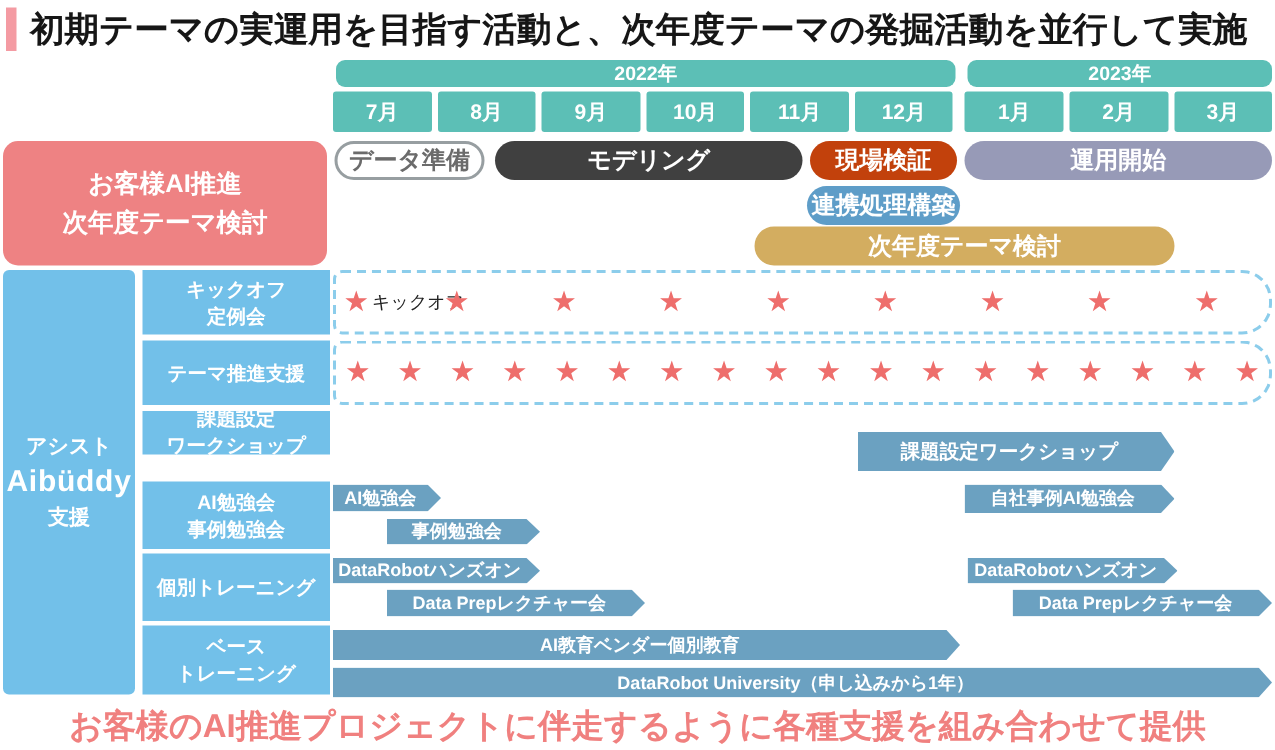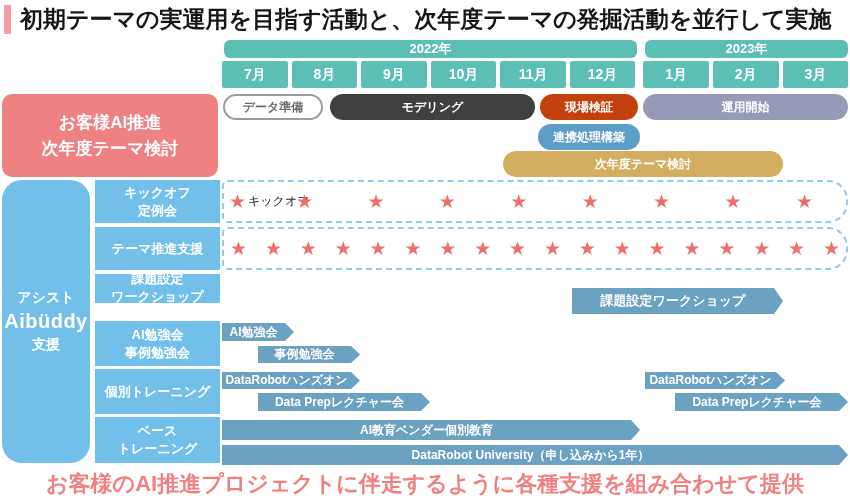--- a/index.html
+++ b/index.html
@@ -15,31 +15,31 @@
   .y2022{left:224px;width:413px;}
   .y2023{left:645px;width:203px;}
   .months{position:absolute;left:222px;top:61px;width:626px;height:27px;display:flex;gap:4px;}
   .month{flex:1;background:#5CBFB6;color:#fff;font-size:14px;font-weight:bold;
          display:flex;align-items:center;justify-content:center;border-radius:2px;}
   .month.yeargap{margin-left:4px;}
   
   .proj-box{position:absolute;left:2px;top:94px;width:216px;height:83px;background:#EE8283;
             border-radius:10px;color:#fff;font-weight:bold;font-size:17px;line-height:1.5;
             display:flex;flex-direction:column;align-items:center;justify-content:center;}
-  .pbar{position:absolute;height:26px;border-radius:13px;color:#fff;font-weight:bold;font-size:12px;
+  .pbar{position:absolute;height:26px;border-radius:13px;color:#fff;font-weight:bold;font-size:16px;
         display:flex;align-items:center;justify-content:center;box-sizing:border-box;white-space:nowrap;}
   .p-dataprep{left:223px;top:94px;width:100px;background:#fff;border:2px solid #979EA1;color:#6B6B6B;}
   .p-model{left:330px;top:94px;width:205px;background:#404040;}
   .p-verify{left:540px;top:94px;width:98px;background:#c2410c;}
   .p-operate{left:643px;top:94px;width:205px;background:#979AB7;}
   .p-integrate{left:538px;top:124px;width:102px;background:#5E9DC8;}
   .p-nextyear{left:503px;top:151px;width:280px;background:#D3AD60;}
   
   .sidebar{position:absolute;left:2px;top:180px;width:88px;height:283px;background:#72C0E9;
-           border-radius:20px;color:#fff;font-weight:bold;text-align:center;
+           border-radius:4px;color:#fff;font-weight:bold;text-align:center;
            display:flex;flex-direction:column;align-items:center;justify-content:center;gap:3px;}
   .sidebar .l-small{font-size:14px;}
   .sidebar .l-logo{font-size:20px;font-weight:800;letter-spacing:0.5px;}
   .rowlabel{position:absolute;left:95px;width:125px;background:#72C0E9;color:#fff;font-weight:bold;
             font-size:13px;line-height:1.35;text-align:center;
             display:flex;flex-direction:column;align-items:center;justify-content:center;}
   .rowcontent{position:absolute;left:222px;width:626px;}
   .dashbox{position:absolute;inset:0;border:2px dashed #8CCDEB;border-radius:6px 20px 20px 6px;}
   .star{color:#EE6E6C;font-size:19px;line-height:1;}
   .kick{position:absolute;left:7px;top:0;height:100%;display:flex;align-items:center;gap:2px;}
@@ -161,20 +161,21 @@
       </div>
   </div>
 
   <div class="rowcontent" style="top:274px;height:45px;">
     <div class="abar" style="left:350px;top:14px;width:211px;height:26px;font-size:13px;">課題設定ワークショップ</div>
   </div>
 
   <div class="rowcontent" style="top:321px;height:45px;">
     <div class="abar" style="left:0;top:2px;width:72px;height:18px;">AI勉強会</div>
     <div class="abar" style="left:36px;top:25px;width:102px;height:17px;">事例勉強会</div>
+    <div class="abar" style="left:421px;top:2px;width:140px;height:19px;">自社事例AI勉強会</div>
   </div>
 
   <div class="rowcontent" style="top:369px;height:45px;">
     <div class="abar" style="left:0;top:3px;width:138px;height:17px;">DataRobotハンズオン</div>
     <div class="abar" style="left:36px;top:24px;width:172px;height:18px;">Data Prepレクチャー会</div>
     <div class="abar" style="left:423px;top:3px;width:140px;height:17px;">DataRobotハンズオン</div>
     <div class="abar" style="left:453px;top:24px;width:173px;height:18px;">Data Prepレクチャー会</div>
   </div>
 
   <div class="rowcontent" style="top:417px;height:48px;">

